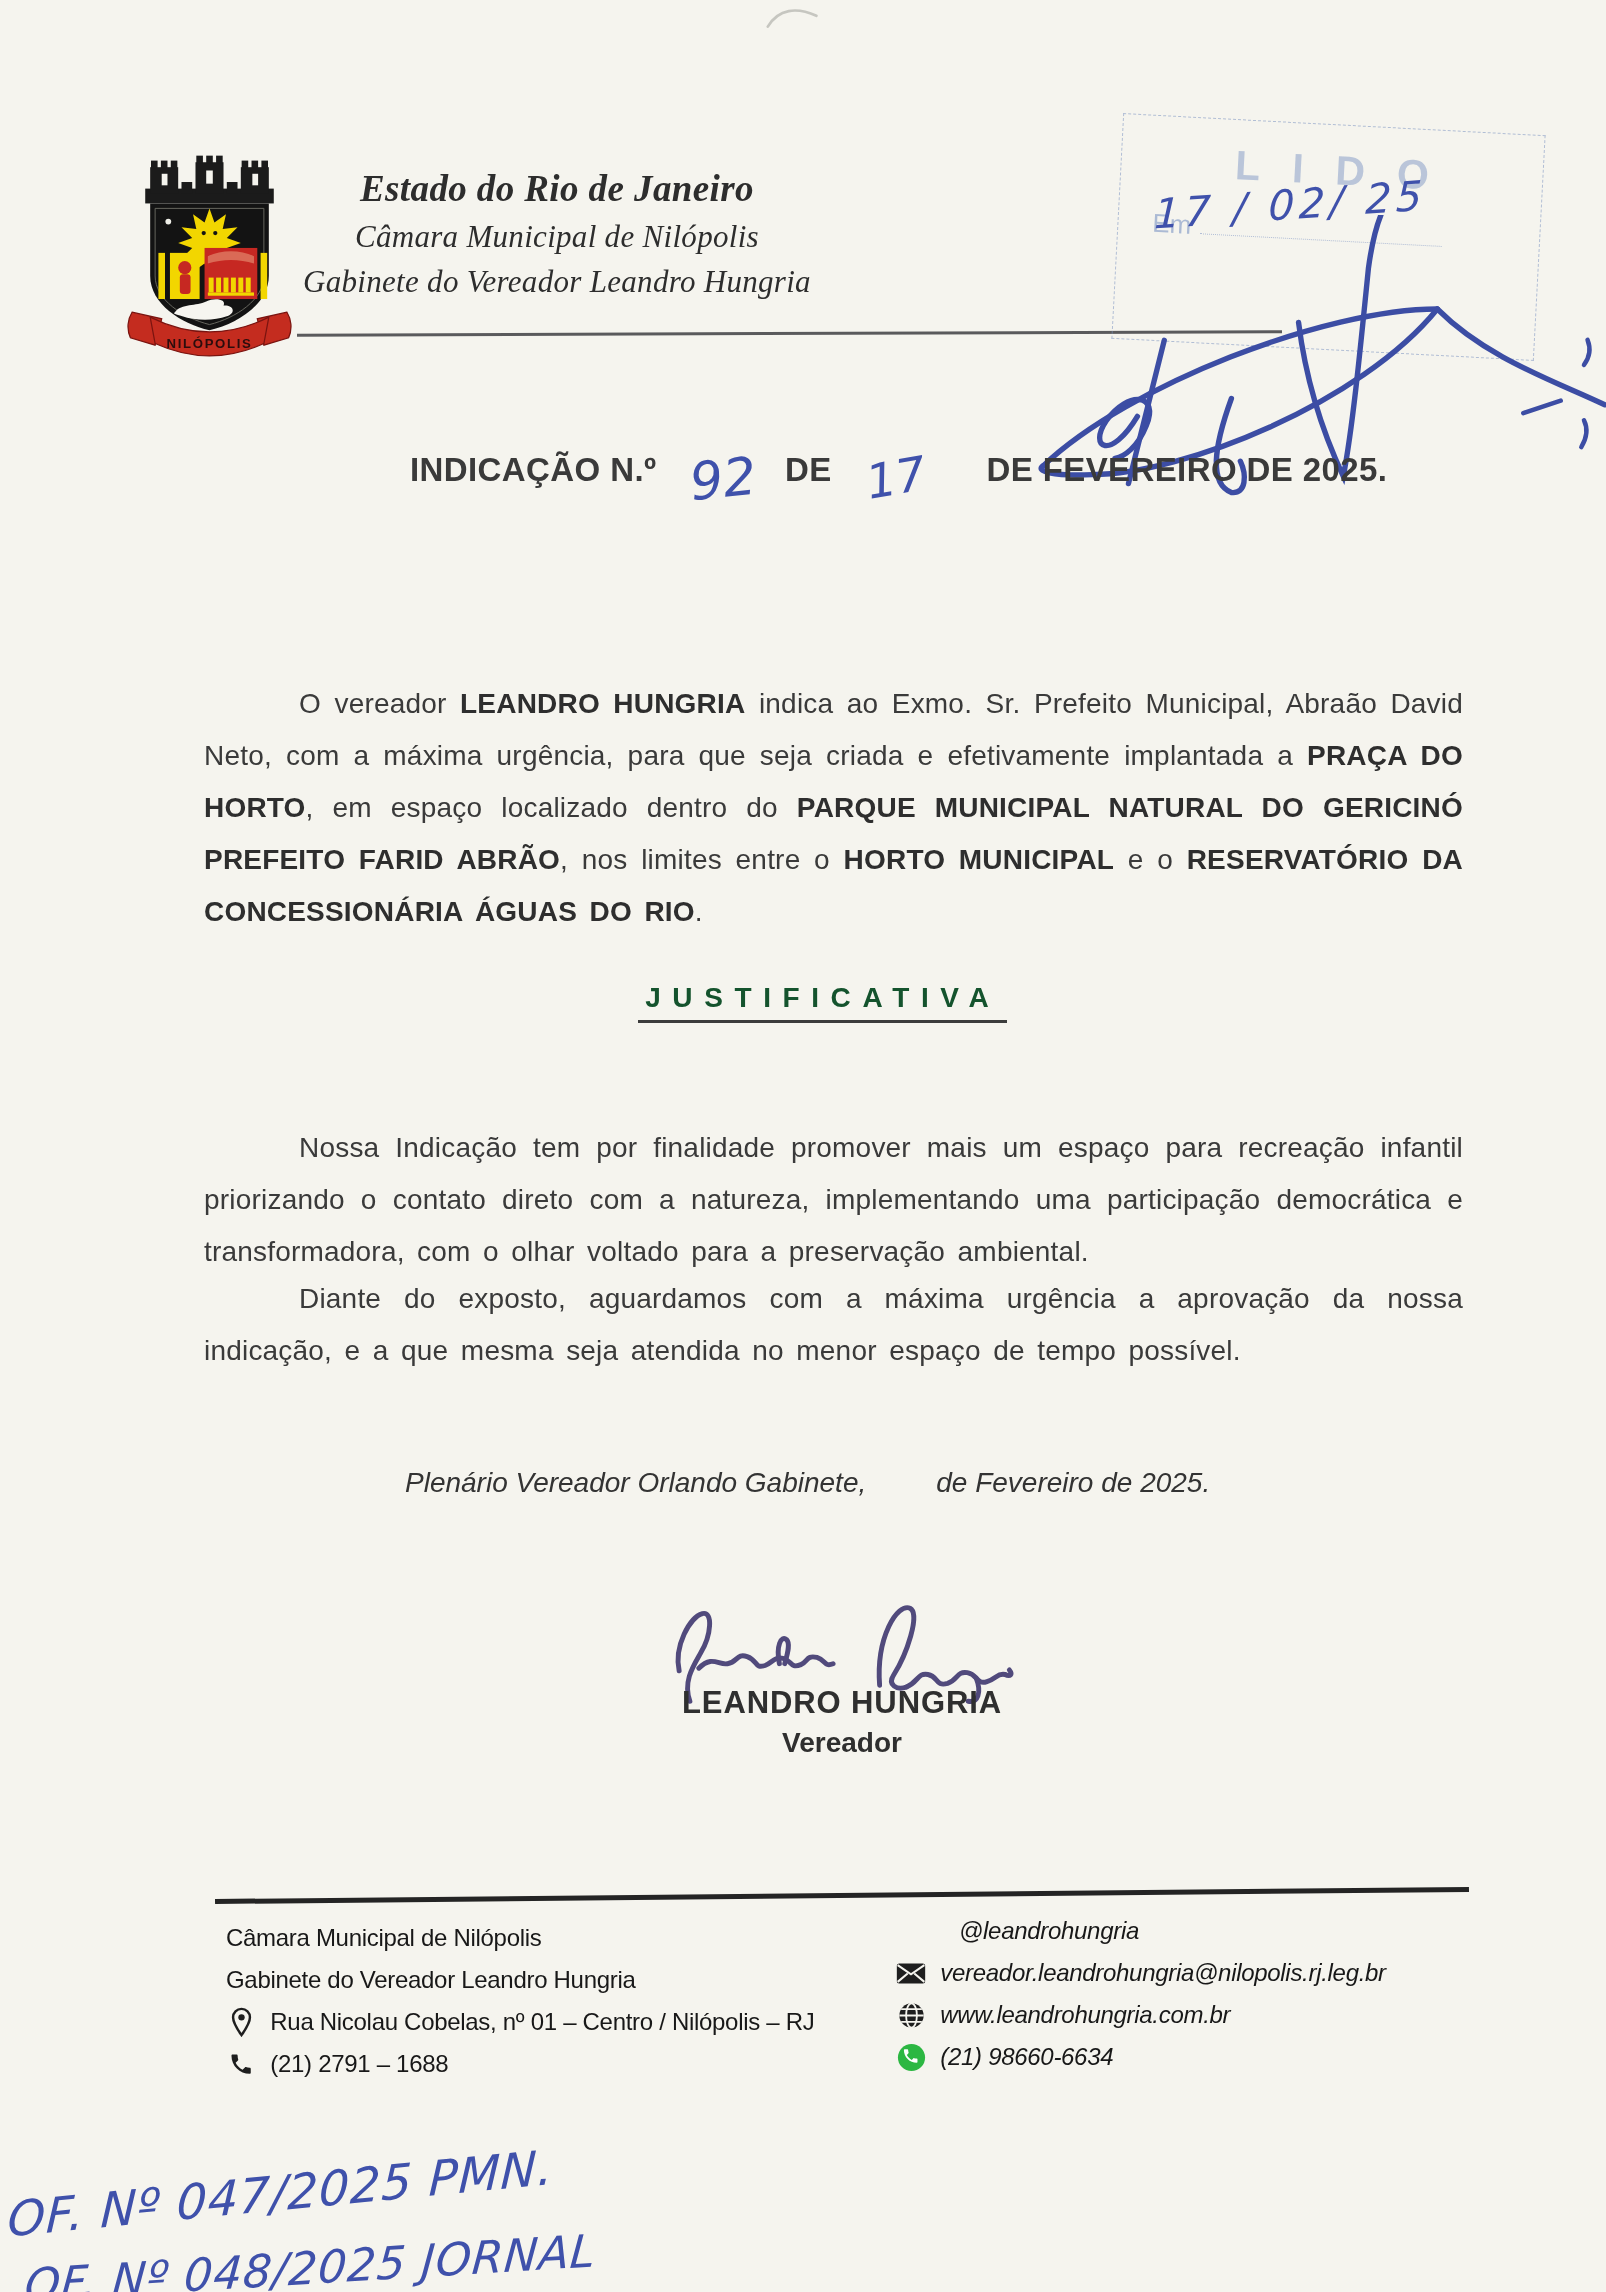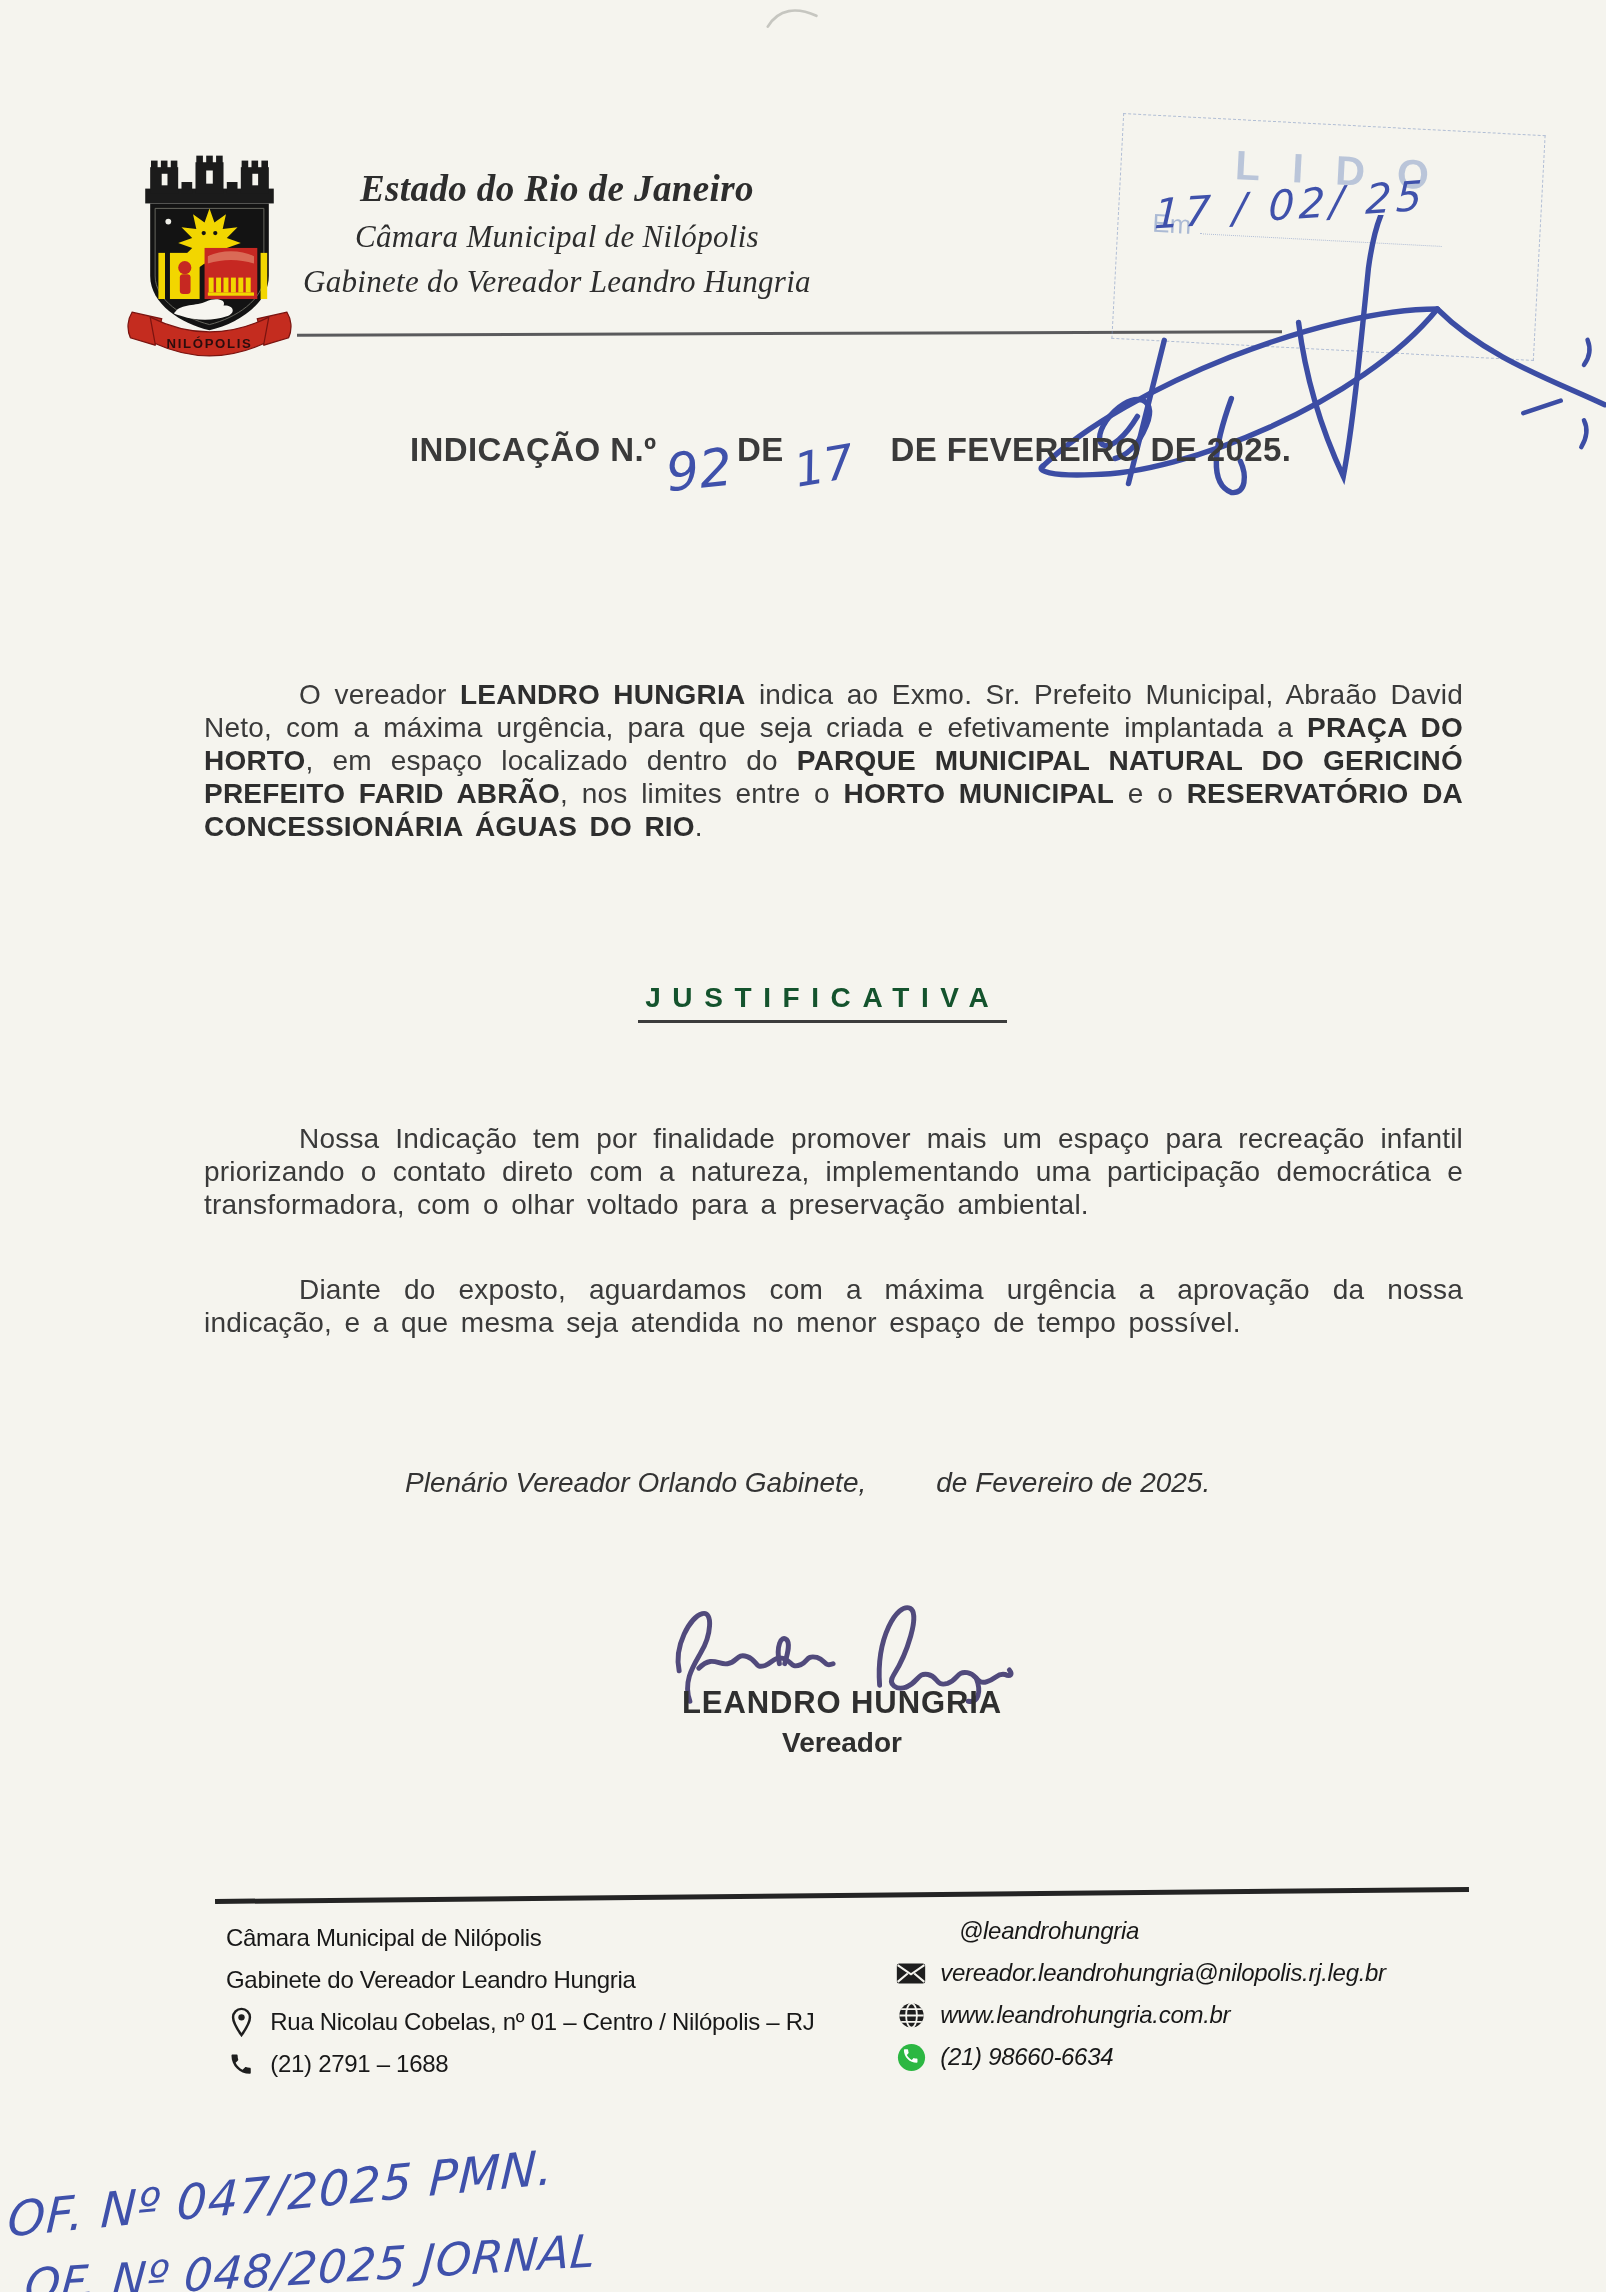--- a/index.html
+++ b/index.html
@@ -25,27 +25,27 @@
     transform:rotate(3deg);
     box-sizing:border-box;text-align:center;
   }
   .stamp-label{margin-top:21.5px;font-size:41px;font-weight:bold;letter-spacing:32px;padding-left:32px;color:rgba(122,146,195,.48);}
   .stamp-em-row{margin-top:23px;margin-left:34px;text-align:left;font-size:26px;color:rgba(122,146,195,.6);}
   .stamp-em-line{display:inline-block;width:242px;border-bottom:1.8px dotted rgba(122,146,195,.55);margin-left:9px;}
   .hand{color:#3f51ab;font-style:italic;font-family:"DejaVu Sans",sans-serif;}
   .stamp-date{position:absolute;left:1154px;top:181px;font-size:41px;letter-spacing:4.5px;transform:rotate(-4deg) skewX(-6deg);}
   .ink-svg{position:absolute;pointer-events:none;}
   
-  .title-row{position:absolute;left:410px;top:431px;display:flex;align-items:flex-start;white-space:nowrap;}
+  .title-row{position:absolute;left:410px;top:440px;display:flex;align-items:center;white-space:nowrap;gap:24px;}
   .title-part{font-size:33px;font-weight:bold;color:#3a3a3a;letter-spacing:0.4px;}
   .title-num{font-size:52px;margin:0 5.4px 0 9px;transform:rotate(-6deg) translateY(9px);display:inline-block;}
   .title-day{font-size:47px;margin-left:9px;transform:rotate(-10deg) translateY(7.2px);display:inline-block;}
   .title-suffix{margin-left:38px;}
   
-  .para{position:absolute;left:204px;width:1259px;font-size:28px;line-height:33px;text-align:justify;text-indent:95px;word-spacing:4.5px;letter-spacing:0.2px;color:#3a3a3a;}
+  .para{position:absolute;left:204px;width:1259px;font-size:28px;line-height:52px;text-align:justify;text-indent:95px;word-spacing:4.5px;letter-spacing:0.2px;color:#3a3a3a;}
   .para b{color:#2e2e2e;}
   .just-heading{position:absolute;left:638px;top:982px;font-size:28px;font-weight:bold;letter-spacing:11.6px;color:#14532d;border-bottom:3.6px solid #3c3c3c;padding:0 7.2px 6.3px 7.2px;}
   .plenary{position:absolute;left:405px;top:1467px;font-style:italic;font-size:28px;color:#333;white-space:nowrap;}
   .plenary-gap{display:inline-block;width:70px;}
   
   .sig-name-block{position:absolute;left:627px;top:1685px;width:430px;text-align:center;color:#2f2f2f;}
   .sig-name{font-size:31px;font-weight:bold;letter-spacing:0.9px;}
   .sig-role{font-size:28px;font-weight:bold;margin-top:6.3px;}
   
   .footer-rule{position:absolute;left:215px;top:1899px;width:1254px;height:4.5px;background:#242424;transform:rotate(-.55deg);transform-origin:left top;}

